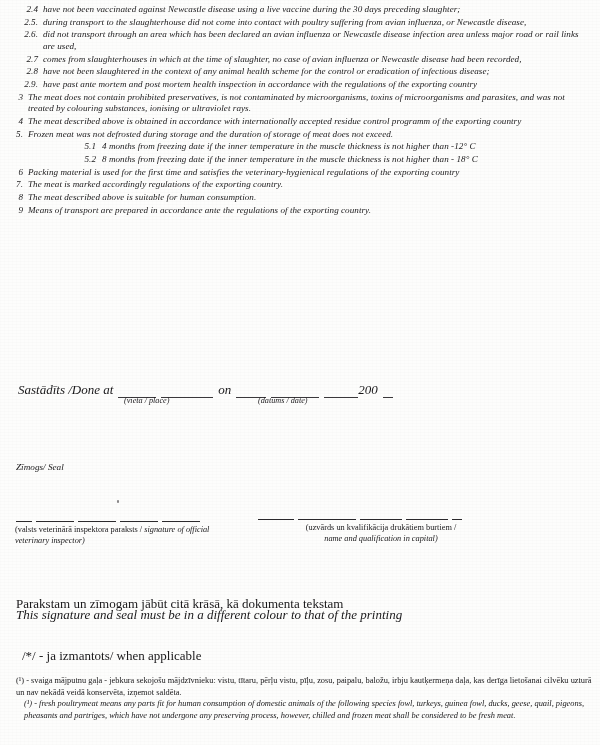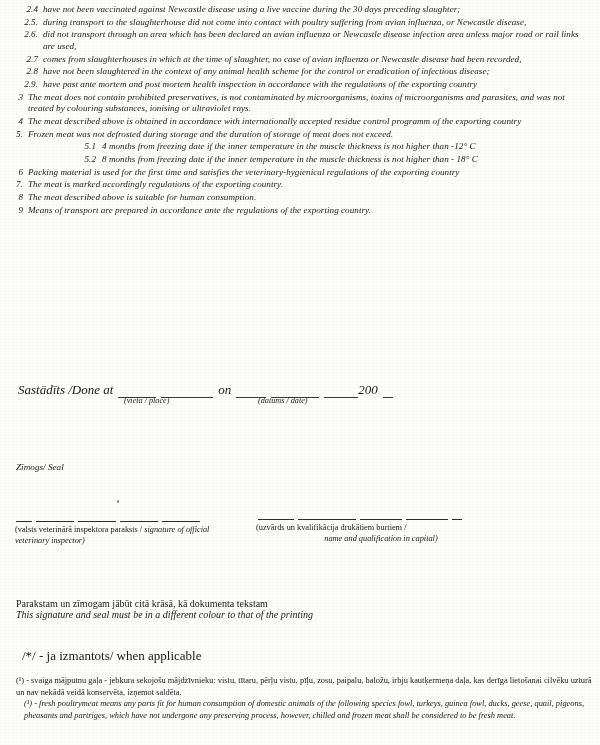--- a/index.html
+++ b/index.html
@@ -150,28 +150,28 @@
 
   .sigcap {
     position: absolute;
     font-size: 8.3px;
     line-height: 11px;
   }
   .sigcap .lv { font-style: normal; }
   .sigcap .en { font-style: italic; }
   .sigcap-left  { left: 15px;  top: 524px; text-align: left; width: 230px; }
   .sigcap-right { left: 256px; top: 522px; text-align: center; width: 250px; }
-  .sigcap-right .lv { display: block; text-align: left; padding-left: 0; }
+  .sigcap-right .lv { display: block; text-align: center; padding-left: 0; }
   .sigcap-right .en { display: block; text-align: center; }
 
   
   .note {
     position: absolute;
     left: 16px;
-    font-size: 10px;
+    font-size: 13px;
     line-height: 11px;
     width: 560px;
   }
   .note .lv { font-style: normal; display: block; }
   .note .en { font-style: italic; display: block; }
   .note-print { top: 598px; }
 
   .footnotes {
     position: absolute;
     left: 16px;

